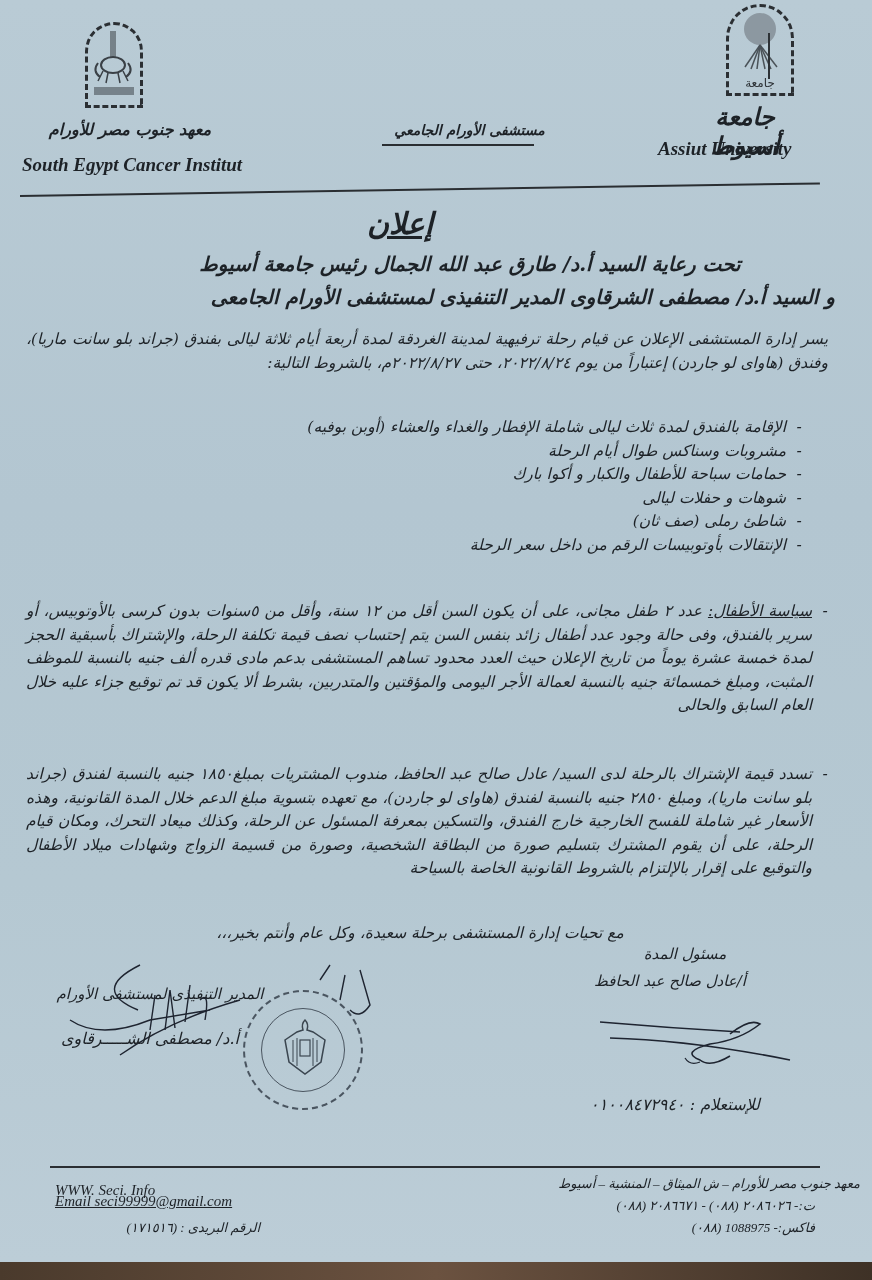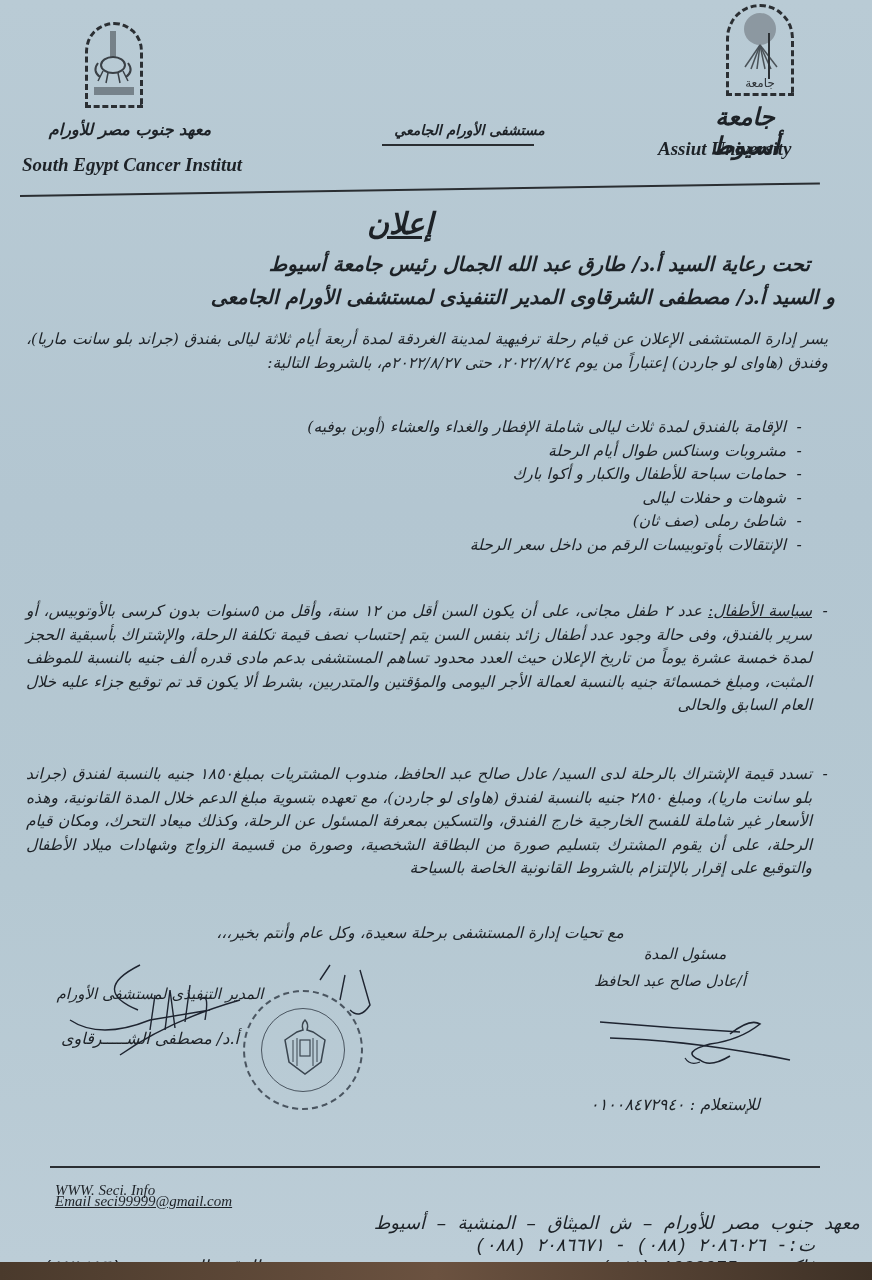--- a/index.html
+++ b/index.html
@@ -32,21 +32,21 @@
 
   
   .title { font-size:30px; font-weight:bold; font-style:italic; text-decoration:underline; text-decoration-thickness:3px; }
   .sub { font-size:20px; font-weight:bold; font-style:italic; white-space:nowrap; }
   .para { font-size:15.5px; font-style:italic; line-height:23.5px; }
   .bullet { font-size:15.5px; font-style:italic; line-height:23.5px; white-space:nowrap; }
   .bullet::before { content:"-"; display:inline-block; width:26px; text-align:center; }
   .ul { text-decoration:underline; }
   .sig { font-size:15px; font-style:italic; white-space:nowrap; }
 
-  .footer-ar { font-family:Liberation Mono, monospace; font-size:18px; font-style:italic; line-height:20px; white-space:nowrap;margin-top:40px; }
+  .footer-ar { font-family:Liberation Serif, serif; font-size:13px; font-style:italic; line-height:20px; white-space:nowrap; }
   .footer-en { font-family:"Liberation Serif", serif; font-size:15px; font-style:italic; line-height:20px; white-space:nowrap; }
 </style>
 </head>
 <body>
 
 <div class="paper">
 
   <div class="logo-arch" style="left:85px;top:22px;width:58px;height:86px;">
     <svg width="52" height="80" viewBox="0 0 52 80">
       <rect x="22" y="6" width="6" height="26" fill="#5a6268" opacity="0.7"></rect>
@@ -77,21 +77,21 @@
       <text x="31" y="80" font-size="12" text-anchor="middle" fill="#2d3236" font-family="DejaVu Sans, sans-serif">جامعة</text>
     </svg>
   </div>
   <div class="abs rtl hdr-ar" style="left:680px;top:102px;width:130px;text-align:center;font-size:24px;">جامعة أسيوط</div>
   <div class="abs ltr hdr-en" style="left:658px;top:138px;font-style:italic;">Assiut University</div>
 
   <div class="rule" style="left:20px;top:195px;width:800px;transform:rotate(-0.9deg);transform-origin:left;"></div>
 
   <div class="abs rtl title" style="left:300px;top:206px;width:200px;text-align:center;">إعلان</div>
 
-  <div class="abs rtl sub" style="left:130px;top:252px;width:680px;text-align:right;">تحت رعاية السيد أ.د/ طارق عبد الله الجمال رئيس جامعة أسيوط</div>
+  <div class="abs rtl sub" style="left:130px;top:252px;width:680px;text-align:center;">تحت رعاية السيد أ.د/ طارق عبد الله الجمال رئيس جامعة أسيوط</div>
   <div class="abs rtl sub" style="left:40px;top:285px;width:795px;text-align:right;">و السيد أ.د/ مصطفى الشرقاوى المدير التنفيذى لمستشفى الأورام الجامعى</div>
 
   <div class="abs rtl para" style="left:26px;top:328px;width:802px;text-align:justify;">يسر إدارة المستشفى الإعلان عن قيام رحلة ترفيهية لمدينة الغردقة لمدة أربعة أيام ثلاثة ليالى بفندق (جراند بلو سانت ماريا)، وفندق (هاواى لو جاردن) إعتباراً من يوم ٢٠٢٢/٨/٢٤، حتى ٢٠٢٢/٨/٢٧م، بالشروط التالية:</div>
 
   <div class="abs rtl" style="left:200px;top:416px;width:612px;">
     <div class="bullet">الإقامة بالفندق لمدة ثلاث ليالى شاملة الإفطار والغداء والعشاء (أوبن بوفيه)</div>
     <div class="bullet">مشروبات وسناكس طوال أيام الرحلة</div>
     <div class="bullet">حمامات سباحة للأطفال والكبار و أكوا بارك</div>
     <div class="bullet">شوهات و حفلات ليالى</div>
     <div class="bullet">شاطئ رملى (صف ثان)</div>

